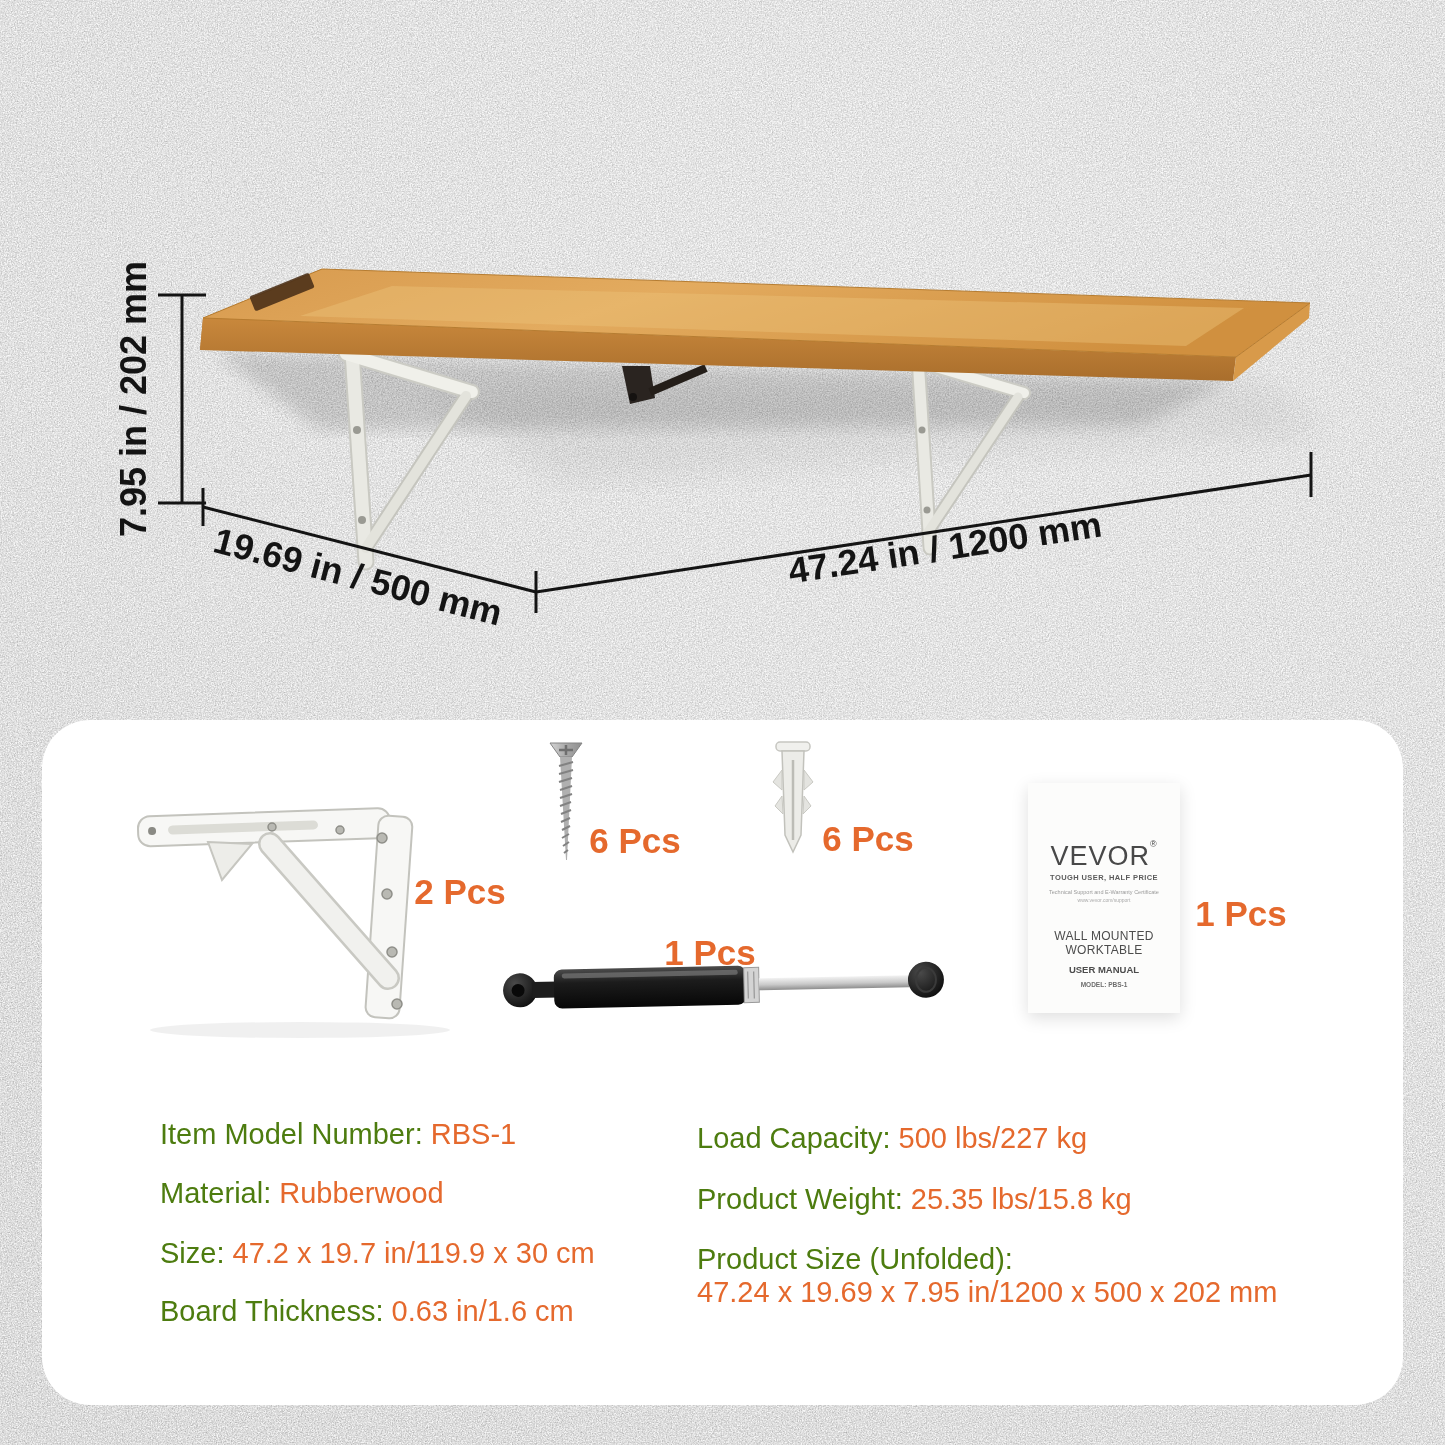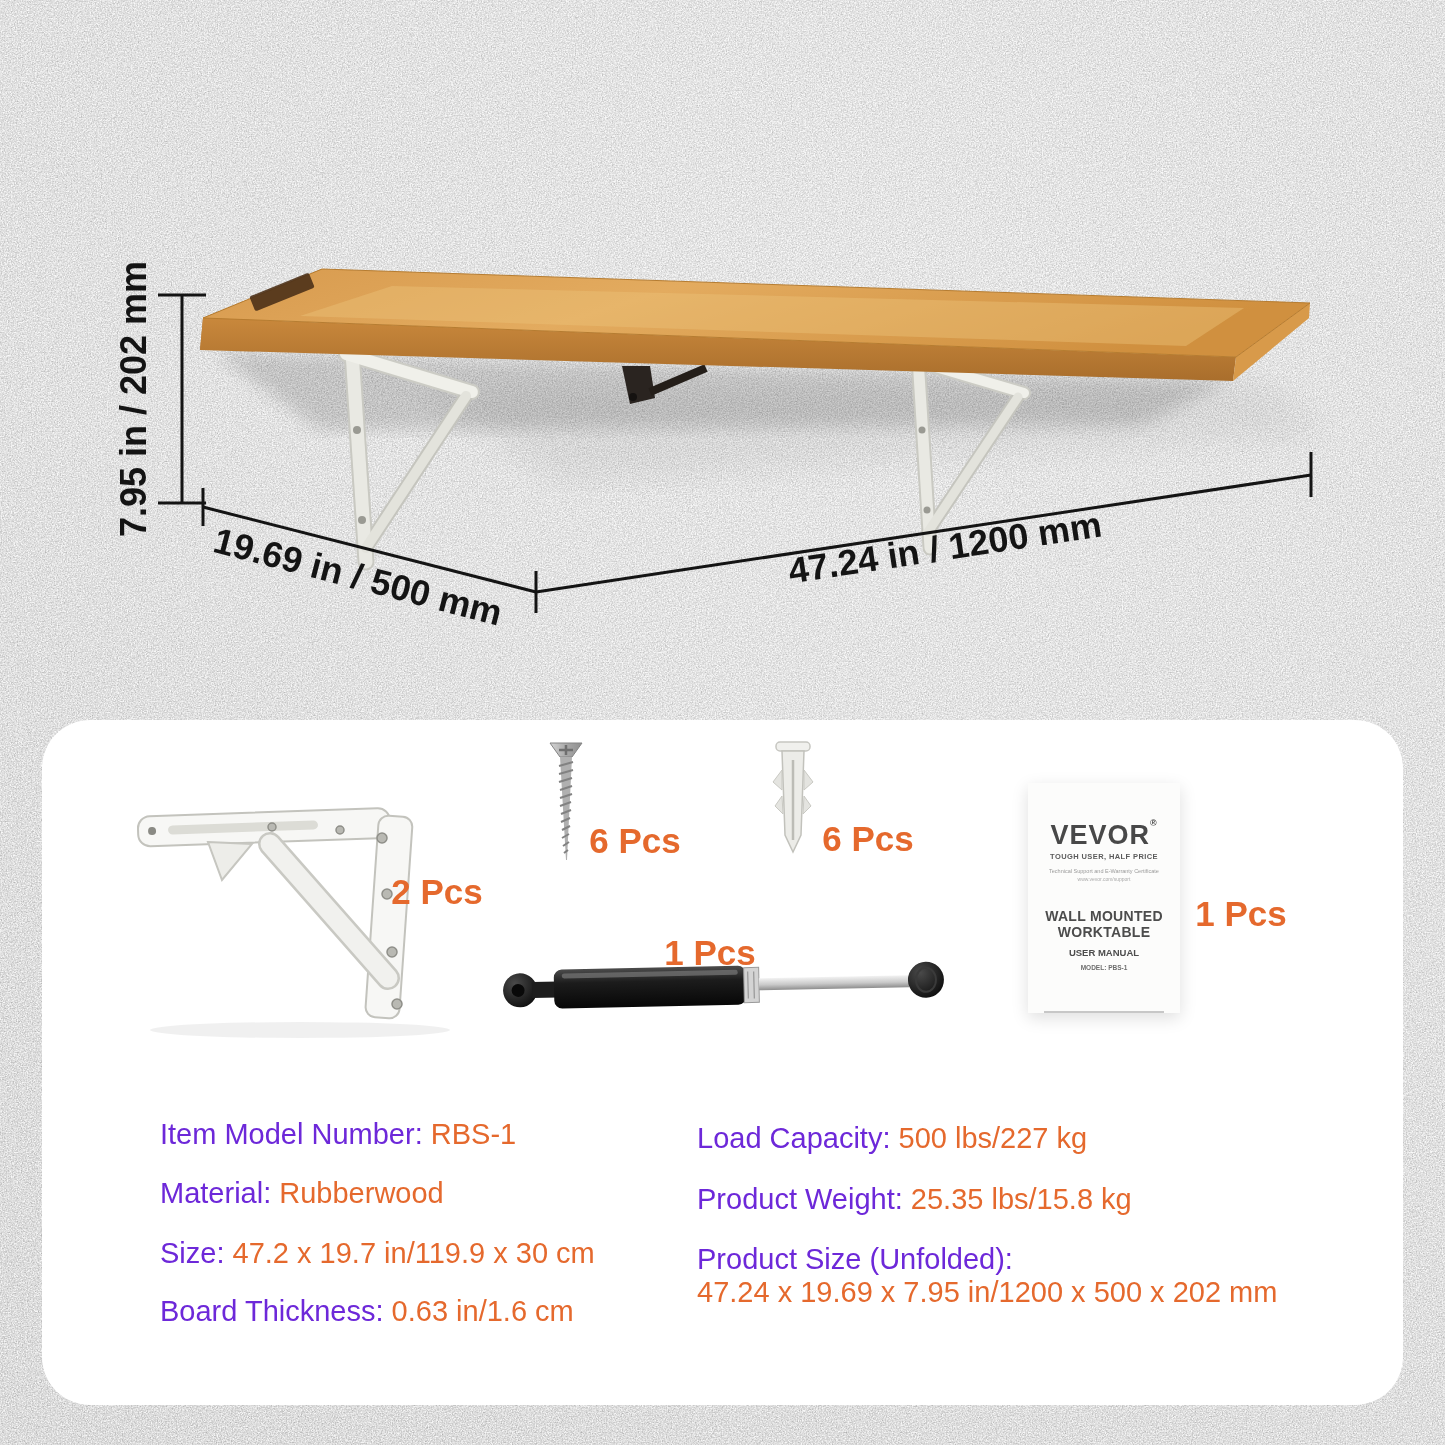--- a/index.html
+++ b/index.html
@@ -26,40 +26,40 @@
   .qty{
     position:absolute;font-weight:bold;font-size:35px;color:var(--accent);
     white-space:nowrap;transform:translate(-50%,-50%);
   }
   
   .manual{
     position:absolute;left:1028px;top:783px;width:152px;height:230px;
     background:#fcfcfb;box-shadow:0 5px 16px rgba(0,0,0,.13);
     text-align:center;color:#4a4a4a;overflow:hidden;
   }
-  .m-brand{margin-top:36px;font-size:27px;font-weight:bold;letter-spacing:1px;color:#484848;line-height:1;}
+  .m-brand{margin-top:57px;font-size:27px;font-weight:normal;letter-spacing:1px;color:#484848;line-height:1;}
   .m-brand sup{font-size:9px;vertical-align:18px;}
   .m-tagline{margin-top:3px;font-size:7.5px;font-weight:bold;color:#5a5a5a;letter-spacing:.4px;}
   .m-support{margin-top:7px;font-size:5.5px;color:#9a9a9a;}
   .m-site{margin-top:2px;font-size:5px;color:#ababab;}
-  .m-title1{margin-top:26px;font-size:14px;font-weight:bold;color:#4c4c4c;letter-spacing:.3px;}
+  .m-title1{margin-top:26px;font-size:12px;font-weight:normal;color:#4c4c4c;letter-spacing:.3px;}
   .m-title2{margin-top:7px;font-size:9.5px;font-weight:bold;color:#4c4c4c;}
   .m-model{margin-top:6px;font-size:6.5px;color:#6d6d6d;font-weight:bold;}
   .m-fine{margin:40px auto 0;width:82%;}
   .m-fine i{display:block;height:2px;background:#c7c7c7;margin:3px 0;}
   .m-fine i:nth-child(1){width:96%;margin-left:2%;}
   .m-fine i:nth-child(2){width:100%;}
   .m-fine i:nth-child(3){width:94%;margin-left:3%;}
   .m-fine i:nth-child(4){width:98%;margin-left:1%;}
   .m-fine i:nth-child(5){width:90%;margin-left:5%;}
   .m-fine i:nth-child(6){width:58%;margin-left:21%;}
   
   .spec{position:absolute;font-size:29px;color:#1c1c1c;white-space:nowrap;}
   .spec .v{color:var(--accent);text-align:right;}
-  .spec .k{color:#6d28d9;text-align:right;}
+  .spec .k{color:#4d7c0f;text-align:right;}
 </style>
 </head>
 <body>
 
 <div class="stage">
 
   <svg class="scene" width="1445" height="1445" viewBox="0 0 1445 1445">
     <defs>
       <filter id="nW" filterUnits="userSpaceOnUse" x="0" y="0" width="1445" height="1445">
         <feTurbulence type="fractalNoise" baseFrequency="0.8" numOctaves="2" seed="3" stitchTiles="stitch"></feTurbulence>
@@ -178,21 +178,21 @@
     <polygon points="88,60 132,62 102,98" fill="#ededE9" stroke="#c6c6c0" stroke-width="2"></polygon>
     <g fill="#b9b9b3" stroke="#8f8f89" stroke-width="1.5">
       <circle cx="262" cy="56" r="5"></circle>
         <circle cx="267" cy="112" r="5"></circle>
       <circle cx="272" cy="170" r="5"></circle>
         <circle cx="277" cy="222" r="5"></circle>
       <circle cx="152" cy="45" r="4"></circle>
         <circle cx="220" cy="48" r="4"></circle>
     </g>
   </svg>
-  <div class="qty" style="left:437px;top:892px">2 Pcs</div>
+  <div class="qty" style="left:460px;top:892px">2 Pcs</div>
 
   <svg class="part" style="left:546px;top:740px" width="40" height="130" viewBox="0 0 40 130">
     <defs>
       <linearGradient id="scrH" x1="0" y1="0" x2="1" y2="0">
         <stop offset="0%" stop-color="#d4d4d4"></stop>
           <stop offset="50%" stop-color="#a9a9a9"></stop>
           <stop offset="100%" stop-color="#8f8f8f"></stop>
       </linearGradient>
     </defs>
     <polygon points="4,3 36,3 26,17 14,17" fill="url(#scrH)" stroke="#848484" stroke-width="1"></polygon>

